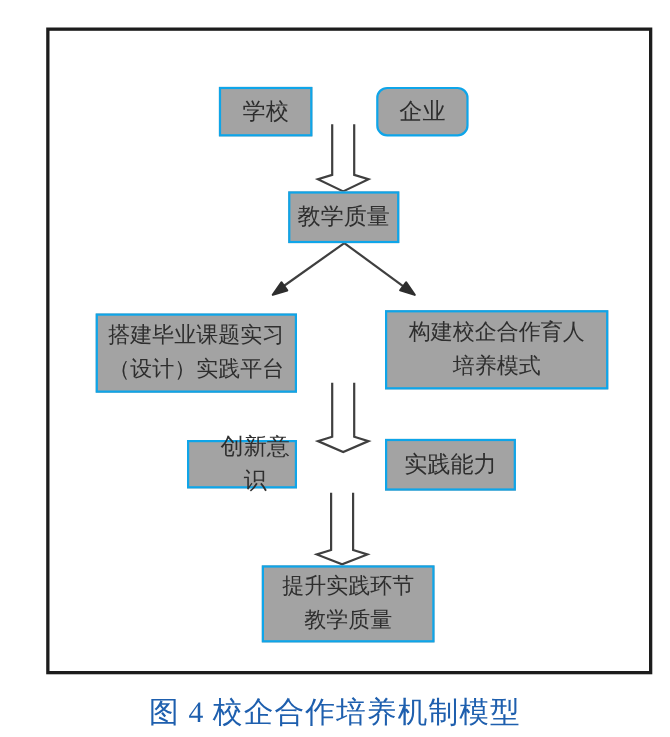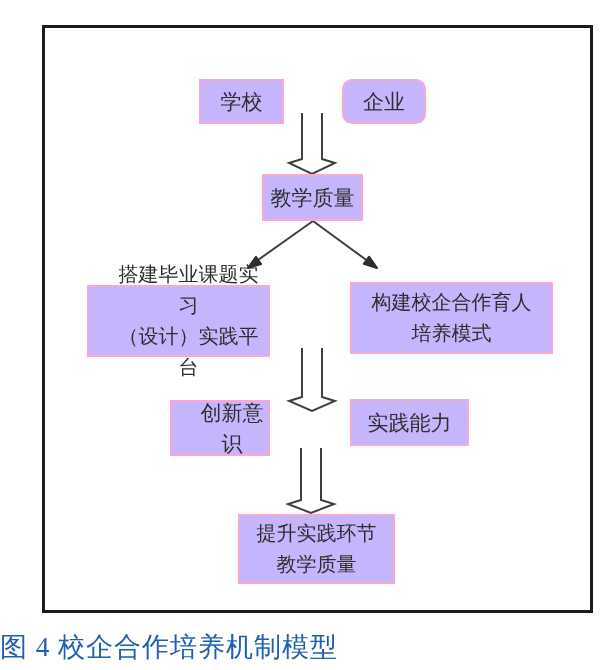--- a/index.html
+++ b/index.html
@@ -21,38 +21,38 @@
   }
   .arrows {
     position:absolute;
     left:0; top:0;
     width:609px; height:670px;
     pointer-events:none;
   }
   .node {
     position:absolute;
     box-sizing:border-box;
-    border:2px solid #f9a8d4;
-    background:#c4b5fd;
+    border:2px solid #0ea5e9;
+    background:#a3a3a3;
     display:flex;
     align-items:center;
     justify-content:center;
     text-align:center;
     color:#2e2e2e;
     font-size:20px;
     line-height:31px;
     white-space:pre-line;
     z-index:2;
   }
   .node.small { font-size:21px; }
   .caption {
     position:absolute;
     left:0; right:0;
     top:629px;
-    text-align:left;
+    text-align:center;
     font-family:"Liberation Serif", "DejaVu Serif", serif;
     font-size:27px;
     letter-spacing:1px;
     color:#1e5fae;
   }
 </style>
 </head>
 <body>
 
 <div class="page">
@@ -77,27 +77,27 @@
 
     <path d="M301 448 V500 L288 504 L311 513 L334 504 L321 500 V448" fill="none" stroke="#3f3f3f" stroke-width="2" stroke-linejoin="miter"></path>
   </svg>
 
   <div class="node small" style="left:199px; top:79px; width:85px; height:45px;">学校</div>
 
   <div class="node small" style="left:342px; top:79px; width:84px; height:45px;border-radius:10px;">企业</div>
 
   <div class="node small" style="left:262px; top:174px; width:101px; height:47px;">教学质量</div>
 
-  <div class="node" style="left:87px; top:285px; width:183px; height:72px;padding-left:20px;">搭建毕业课题实习
+  <div class="node" style="left:87px; top:285px; width:183px; height:72px;">搭建毕业课题实习
 （设计）实践平台</div>
 
   <div class="node" style="left:350px; top:282px; width:203px; height:72px;">构建校企合作育人
 培养模式</div>
 
-  <div class="node small" style="left:170px; top:400px; width:100px; height:56px;padding-left:24px;">创新意识</div>
+  <div class="node small" style="left:170px; top:400px; width:100px; height:44px;padding-left:24px;">创新意识</div>
 
   <div class="node small" style="left:350px; top:399px; width:119px; height:47px;">实践能力</div>
 
   <div class="node" style="left:238px; top:514px; width:157px; height:70px;">提升实践环节
 教学质量</div>
 
   <div class="caption">图 4 校企合作培养机制模型</div>
 
 </div>
 

